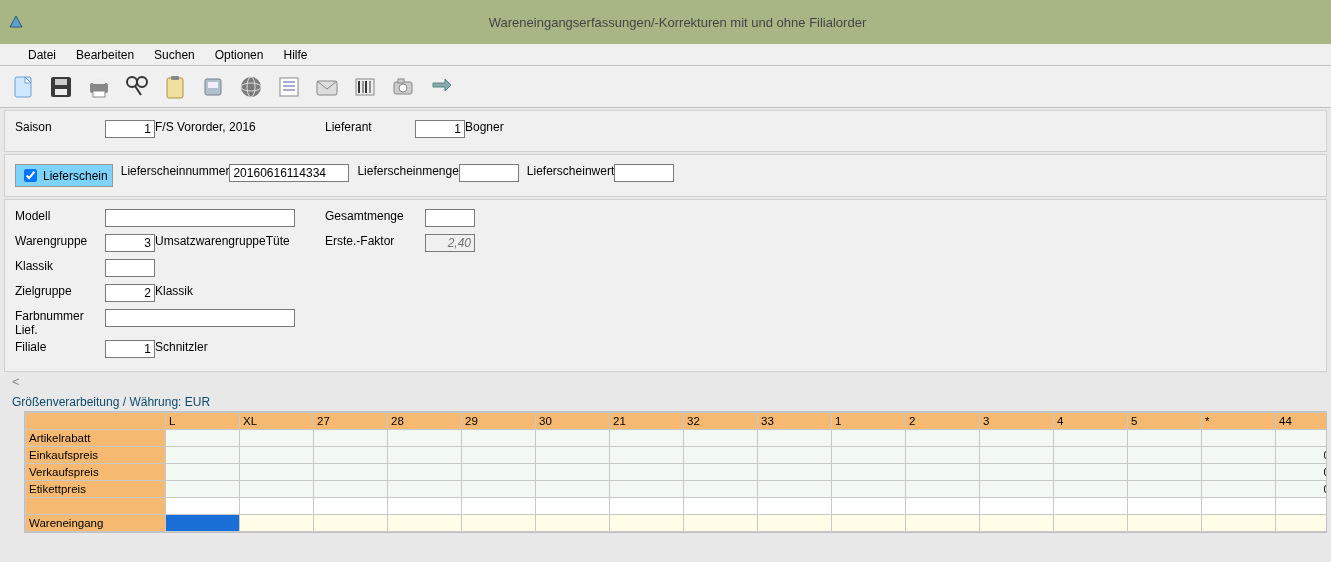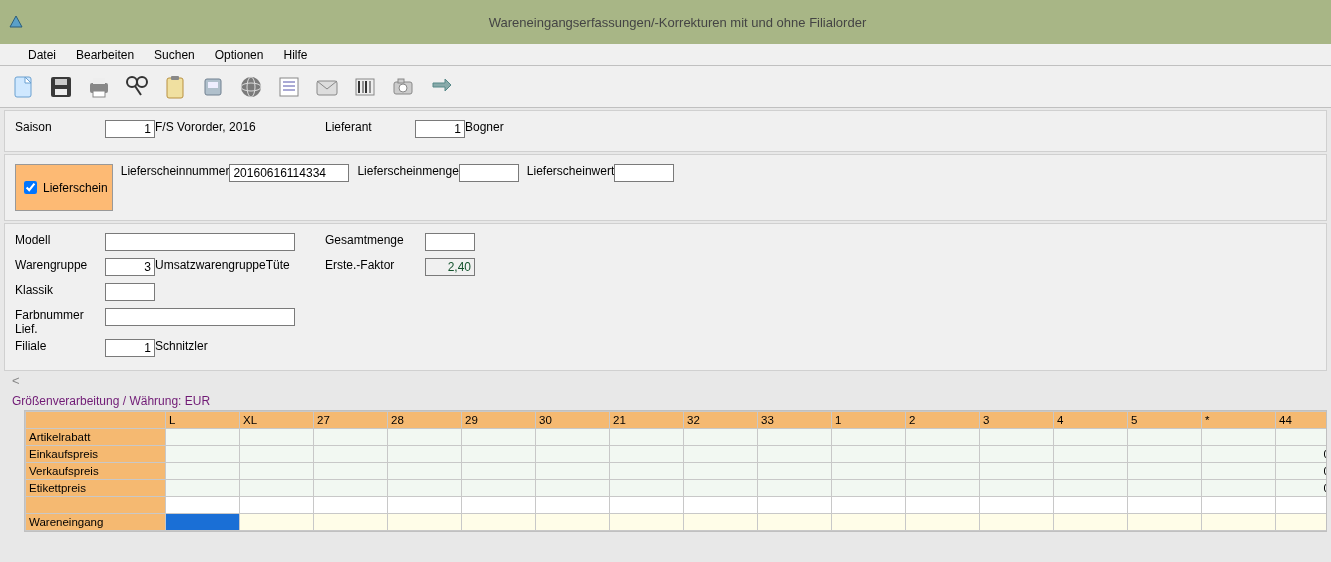--- a/index.html
+++ b/index.html
@@ -77,32 +77,33 @@
   .lbl-w2 { width: 100px; }
   input[type="text"] {
     border: 1px solid #7a7a7a;
     background: #fff;
     height: 18px;
     padding: 0 3px;
     font-size: 12px;
   }
   input[readonly] {
     background: #f0f0f0;
-    color: #14532d;
+    color: #737373;
+    font-style: italic;
   }
   .w-small { width: 50px; text-align: right; }
   .w-med { width: 120px; }
   .w-big { width: 190px; }
   .w-60 { width: 60px; text-align: left; }
   .checkbox-wrap {
     display: inline-flex; align-items: center; gap: 3px;
-    border: 1px solid #999; padding: 13px 4px; background:#fdba74;
+    border: 1px solid #999; padding: 1px 4px; background:#7dd3fc;
   }
   .section-label {
-    color: #701a75;
+    color: #0c4a6e;
     margin: 6px 4px 2px 12px;
   }
   .scroll-arrow {
     color: #888;
     margin-left: 12px;
     font-size: 13px;
   }
 
   
   .grid-wrap {
@@ -291,20 +292,25 @@
         <input type="text" class="w-big" value="" style="">
       </div>
       <div class="row">
         <span class="lbl lbl-w1">Warengruppe</span>
         <input type="text" class="w-small" value="3" style="">
         <span>UmsatzwarengruppeTüte</span>
       </div>
       <div class="row">
         <span class="lbl lbl-w1">Klassik</span>
         <input type="text" class="w-small" value="" style="">
+      </div>
+      <div class="row">
+        <span class="lbl lbl-w1">Zielgruppe</span>
+        <input type="text" class="w-small" value="2" style="">
+        <span>Klassik</span>
       </div>
       <div class="row">
         <span class="lbl lbl-w1">Farbnummer Lief.</span>
         <input type="text" class="w-big" value="" style="">
       </div>
       <div class="row">
         <span class="lbl lbl-w1">Filiale</span>
         <input type="text" class="w-small" value="1" style="">
         <span>Schnitzler</span>
       </div>

